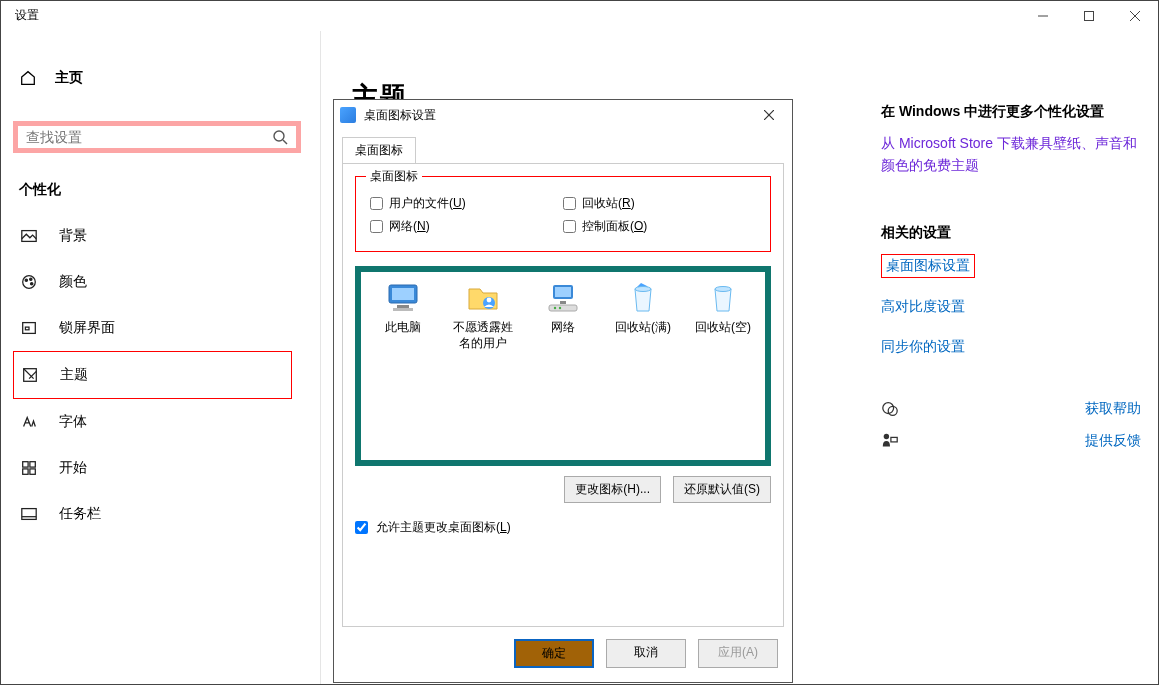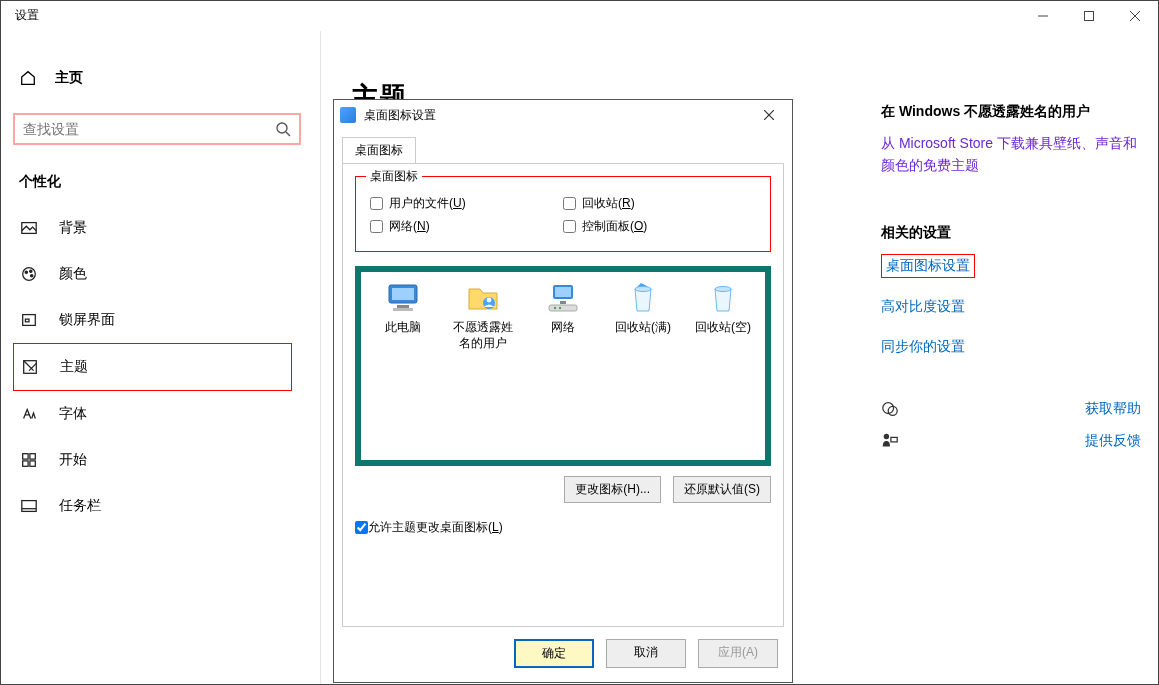--- a/index.html
+++ b/index.html
@@ -50,25 +50,25 @@
     padding-right: 28px;
   }
   .home-row {
     display: flex; align-items: center; gap: 18px;
     padding: 4px 6px 14px 6px;
     font-size: 14px;
     font-weight: bold;
   }
   .home-row .icon { width: 18px; display: flex; }
   .search-box {
-    border: 2px solid #fca5a5;
+    border: 5px solid #fca5a5;
     height: 32px;
     display: flex; align-items: center;
     padding: 0 8px;
-    margin: 12px 0 24px 0;
+    margin: 20px 0 24px 0;
     width: 288px;
     color: #666;
   }
   .search-box input {
     border: none; outline: none; flex: 1; font-size: 14px; color: #666;
     background: transparent;
   }
   .search-box .search-icon { width: 16px; height: 16px; }
   .section-header {
     font-size: 14px; font-weight: bold;
@@ -200,31 +200,31 @@
   .dlg-btn {
     border: 1px solid #aaa;
     background: #eee;
     padding: 4px 10px;
     font-size: 12px;
     min-width: 92px;
     text-align: center;
   }
   .allow-row {
     margin-top: 16px;
-    display: flex; align-items: center; gap: 0;
+    display: flex; align-items: center; gap: 8px;
     font-size: 12px;
   }
   .allow-row input { width: 13px; height: 13px; }
   .footer-btns {
     padding: 12px 14px 14px;
     display: flex; justify-content: flex-end; gap: 12px;
   }
   .footer-btns .dlg-btn.primary {
     border: 2px solid #0a64c2;
-    background: #fef9c3;
+    background: #a16207;
     min-width: 80px;
   }
   .footer-btns .dlg-btn { min-width: 80px; }
   .footer-btns .dlg-btn.disabled { color: #999; }
 </style>
 </head>
 <body>
 
 <div class="window">
   <div class="titlebar">
@@ -343,21 +343,21 @@
           </li>
         </ul>
     </div>
 
     <div class="main">
       <div class="page-title">主题</div>
     </div>
   </div>
 
   <div class="right-pane">
-    <h4>在 Windows 不愿透露姓名的用户</h4>
+    <h4>在 Windows 中进行更多个性化设置</h4>
     <p>从 Microsoft Store 下载兼具壁纸、声音和颜色的免费主题</p>
 
     <h4>相关的设置</h4>
     <div id="related-links"><span class="link boxed">桌面图标设置</span><span class="link">高对比度设置</span><span class="link">同步你的设置</span></div>
 
     <div id="help-list" style="margin-top:44px;">
         <div class="help-row">
           <span class="hicon">
             <svg viewBox="0 0 20 20" fill="none" stroke="#333" stroke-width="1.4">
               <circle cx="8" cy="9" r="6"></circle>

